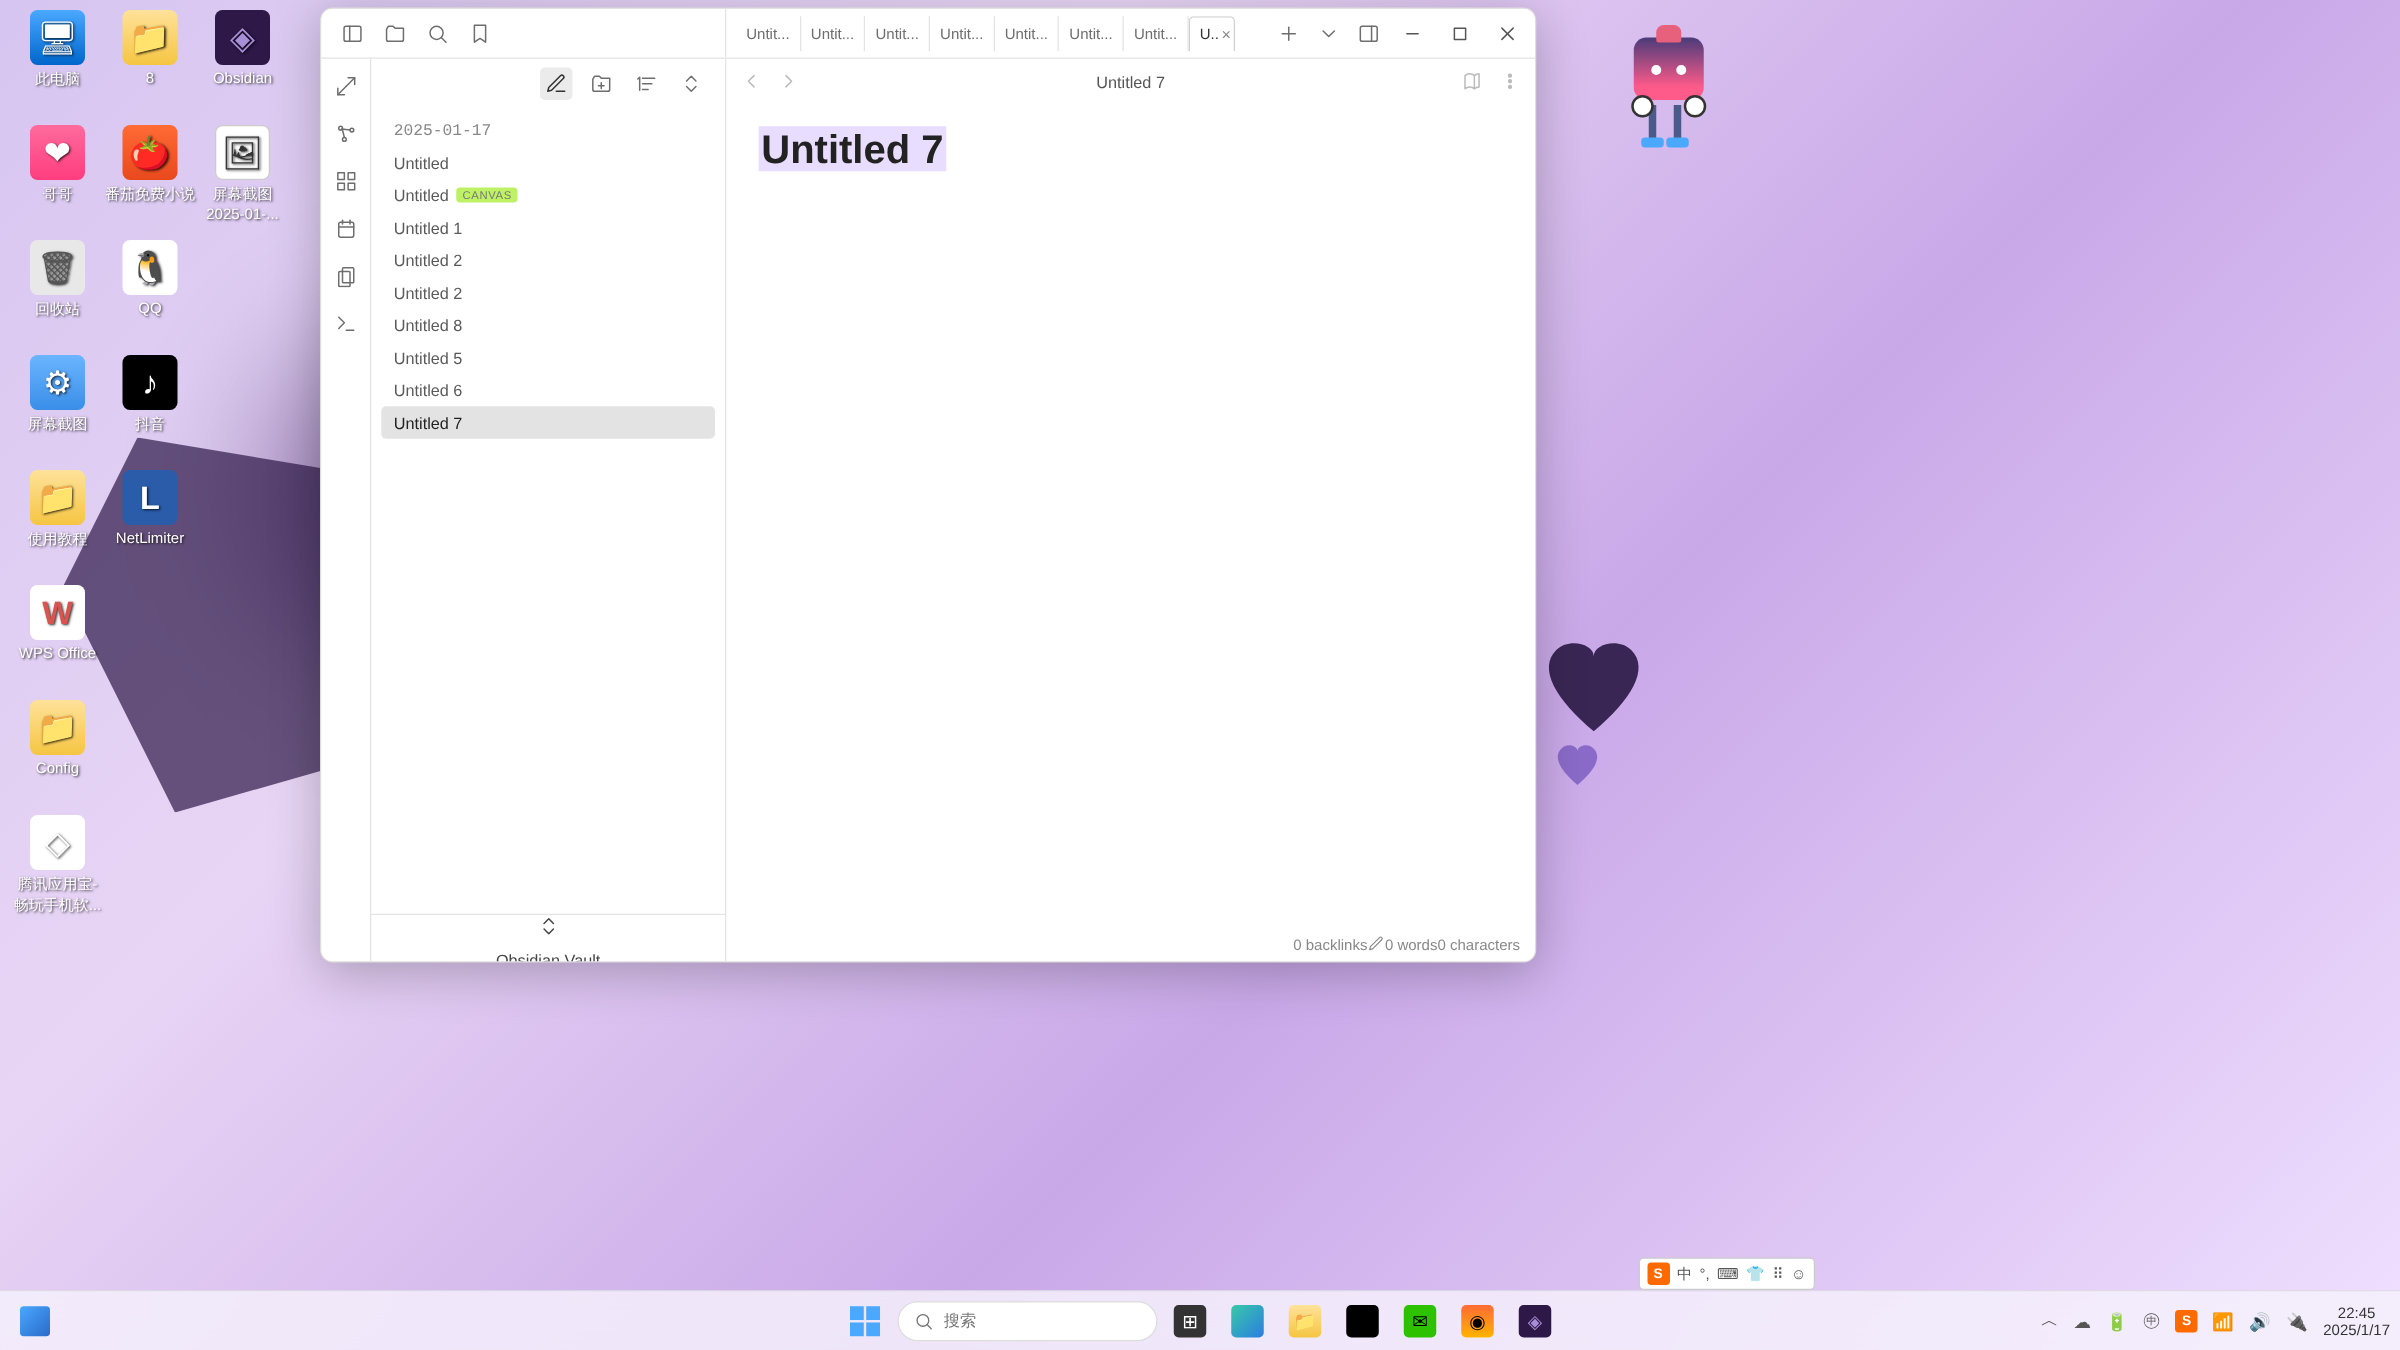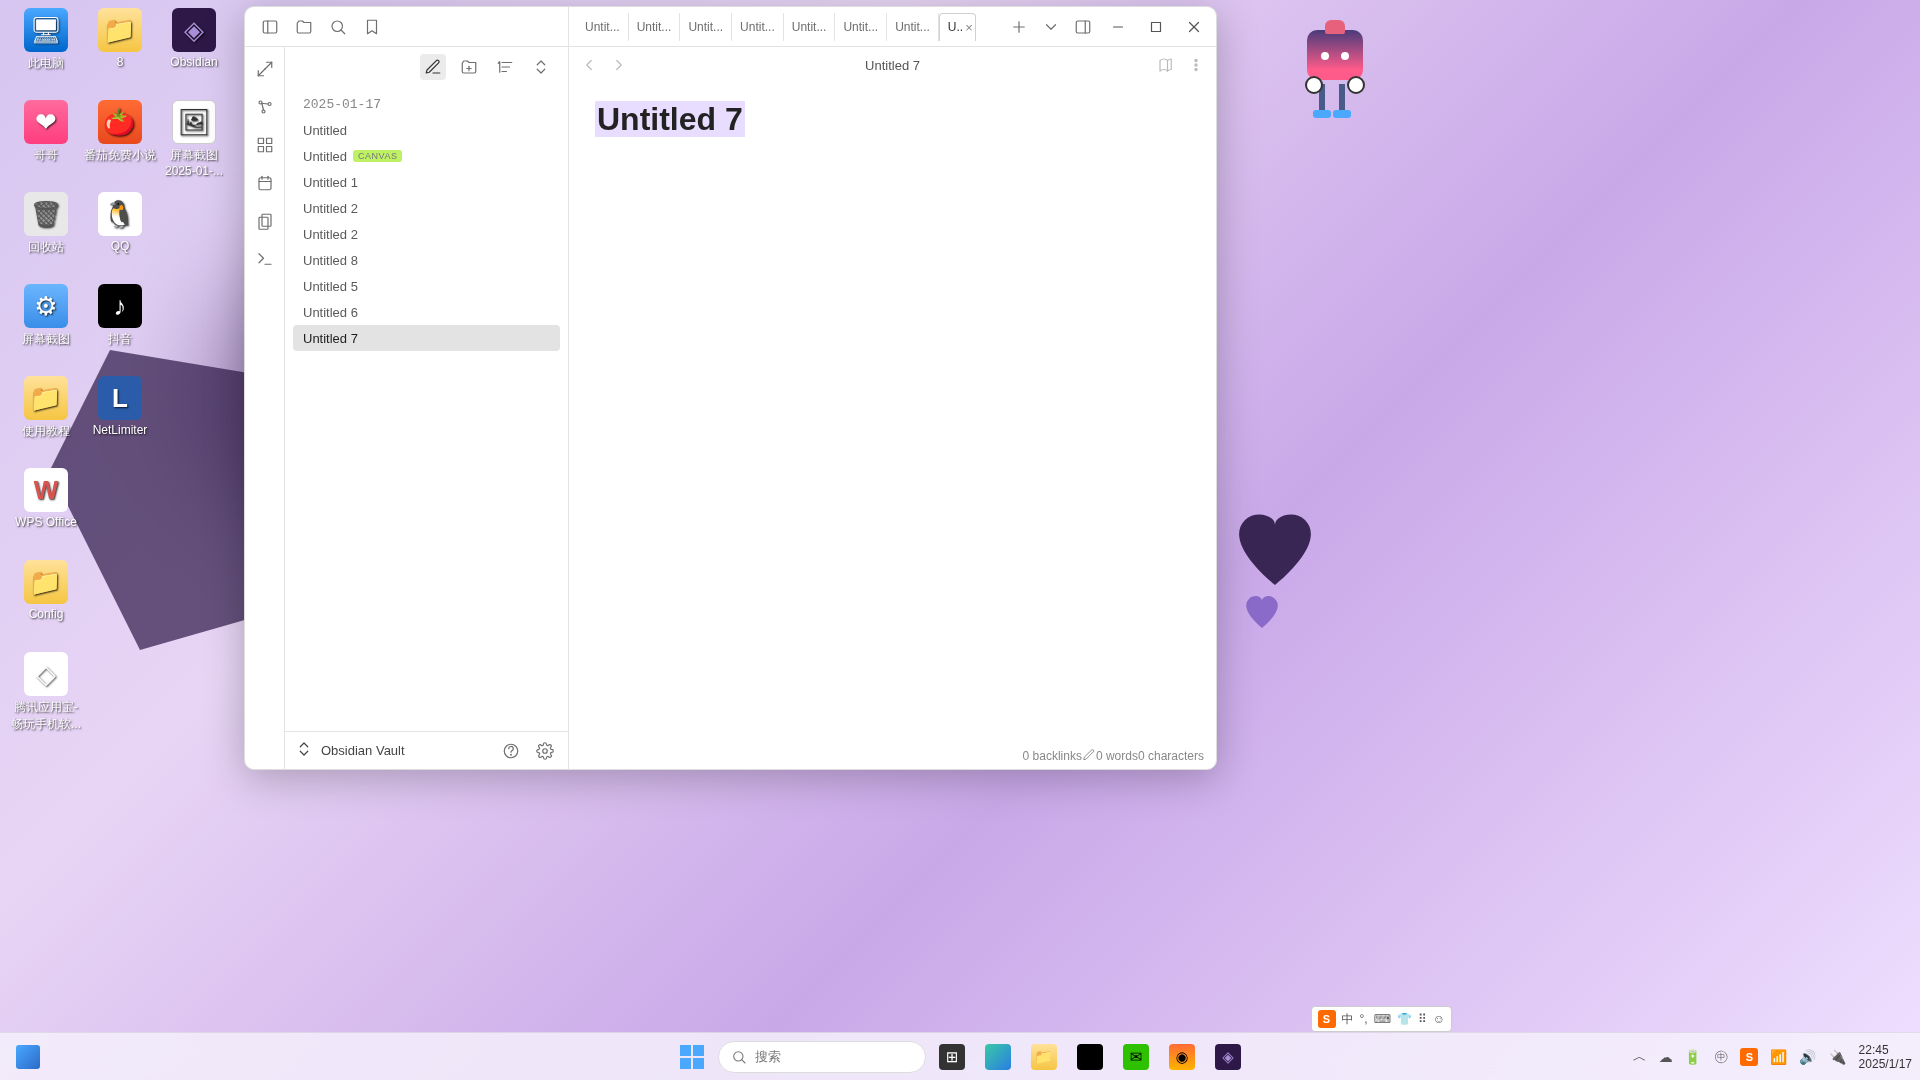--- a/index.html
+++ b/index.html
@@ -17,21 +17,21 @@
 .ico.bin{background:#e8e8e8;color:#555;}
 .ico.qq{background:#fff;color:#000;}
 .ico.ctrl{background:linear-gradient(#6bb5ff,#3a8ee8);}
 .ico.dy{background:#000;}
 .ico.tut{background:linear-gradient(#ffe29a,#f5c542);}
 .ico.nl{background:#2a5caa;color:#fff;font-weight:bold;}
 .ico.wps{background:#fff;color:#d9534f;font-weight:bold;}
 .ico.gen{background:#fff;}
 .ico.pink{background:linear-gradient(#ff6b9d,#ff3d7f);}
 
-.obsidian-window{position:absolute;left:244px;top:6px;width:973px;height:764px;background:#fff;border-radius:10px;box-shadow:0 8px 40px rgba(0,0,0,.25);display:flex;flex-direction:column;overflow:hidden;border:1px solid #ddd;}
+.obsidian-window{position:absolute;left:256px;top:6px;width:973px;height:764px;background:#fff;border-radius:10px;box-shadow:0 8px 40px rgba(0,0,0,.25);display:flex;flex-direction:column;overflow:hidden;border:1px solid #ddd;}
 .titlebar{height:40px;display:flex;border-bottom:1px solid #e3e3e3;}
 .tb-left{width:324px;display:flex;align-items:center;padding:0 10px;gap:4px;border-right:1px solid #e3e3e3;}
 .tb-btn{width:30px;height:30px;display:flex;align-items:center;justify-content:center;color:#6e6e6e;border-radius:4px;cursor:pointer;}
 .tabs-area{flex:1;display:flex;align-items:center;padding-left:8px;gap:0;}
 .tab{height:28px;padding:0 8px;display:flex;align-items:center;font-size:12px;color:#6e6e6e;border-right:1px solid #e3e3e3;max-width:54px;overflow:hidden;white-space:nowrap;cursor:pointer;}
 .tab.active{background:#fff;border:1px solid #d0d0d0;border-bottom:none;border-radius:4px 4px 0 0;color:#333;padding-right:2px;}
 .tab-close{margin-left:2px;color:#888;font-size:13px;}
 .win-controls{display:flex;align-items:center;gap:2px;padding-right:4px;}
 .win-btn{width:36px;height:30px;display:flex;align-items:center;justify-content:center;color:#555;cursor:pointer;}
 
@@ -41,21 +41,21 @@
 
 .sidebar{width:284px;border-right:1px solid #e3e3e3;display:flex;flex-direction:column;}
 .sb-toolbar{height:40px;display:flex;align-items:center;justify-content:flex-end;padding:0 14px;gap:10px;border-bottom:1px solid transparent;}
 .sb-tool{width:26px;height:26px;display:flex;align-items:center;justify-content:center;color:#6e6e6e;cursor:pointer;border-radius:4px;}
 .sb-tool.active{background:#ebebeb;color:#333;}
 .sb-files{flex:1;overflow:auto;padding:4px 8px;}
 .file-item{height:26px;display:flex;align-items:center;padding:0 10px;font-size:13px;color:#5a5a5a;border-radius:4px;cursor:pointer;gap:6px;}
 .file-item.sel{background:#e3e3e3;color:#222;}
 .file-item.date{color:#888;font-family:Liberation Mono, monospace;}
 .badge{font-size:9px;background:#bef264;color:#777;padding:1px 5px;border-radius:3px;letter-spacing:.5px;}
-.sb-footer{height:38px;border-top:1px solid #e3e3e3;display:flex;align-items:center;padding:0 10px;gap:8px;font-size:13px;color:#444;}
+.sb-footer{height:38px;border-top:1px solid #e3e3e3;display:flex;align-items:center;padding:0 10px;gap:8px;font-size:13px;color:#444;flex-direction:column;}
 .sb-footer .spacer{flex:1;}
 
 .editor{flex:1;display:flex;flex-direction:column;}
 .ed-header{height:36px;display:flex;align-items:center;padding:0 8px;gap:6px;}
 .ed-nav{color:#bbb;width:24px;height:24px;display:flex;align-items:center;justify-content:center;cursor:pointer;}
 .ed-title-bar{flex:1;text-align:center;font-size:13px;color:#555;}
 .ed-body{flex:1;padding:18px 26px;}
 .doc-title{font-size:32px;font-weight:700;color:#222;background:#e8dcff;display:inline;padding:0 2px;}
 .ed-status{height:26px;display:flex;align-items:center;justify-content:flex-end;padding:0 12px;gap:0;font-size:12px;color:#888;}
 .ed-status .pen{color:#888;}
@@ -73,21 +73,21 @@
 .ti.tv{background:#333;color:#fff;}
 .ti.edge{background:linear-gradient(135deg,#39c9a7,#2a7de1);}
 .ti.fold{background:linear-gradient(#ffe29a,#f5c542);}
 .ti.tt{background:#000;}
 .ti.wc{background:#2dc100;}
 .ti.wb{background:linear-gradient(#ff6b35,#ffb300);}
 .ti.ob{background:#2d1847;color:#a78ed6;}
 .tb-tray{position:absolute;right:8px;display:flex;align-items:center;gap:12px;color:#333;font-size:12px;}
 .tray-ico{cursor:pointer;font-size:14px;color:#555;}
 .sogou{width:18px;height:18px;background:#ff6a00;color:#fff;display:flex;align-items:center;justify-content:center;font-size:11px;font-weight:bold;border-radius:3px;}
-.clock{text-align:left;line-height:14px;}
+.clock{text-align:center;line-height:14px;}
 
 .mascot{position:absolute;right:540px;top:30px;width:90px;height:110px;}
 .m-head{width:56px;height:50px;background:linear-gradient(#4a3b7a,#ff5b8a 80%);border-radius:10px;margin:0 auto;position:relative;}
 .m-eye{position:absolute;width:8px;height:8px;background:#fff;border-radius:50%;top:22px;}
 .m-e1{left:14px;}.m-e2{right:14px;}
 .m-hat{position:absolute;top:-10px;left:50%;transform:translateX(-50%);width:20px;height:14px;background:#e8617c;border-radius:6px 6px 2px 2px;}
 .m-arm{position:absolute;width:18px;height:18px;background:#fff;border-radius:50%;border:2px solid #333;top:46px;}
 .m-a1{left:-2px;}.m-a2{right:-2px;}
 .m-legs{display:flex;justify-content:center;gap:8px;margin-top:4px;}
 .m-leg{width:6px;height:28px;background:#4a5b8a;}

